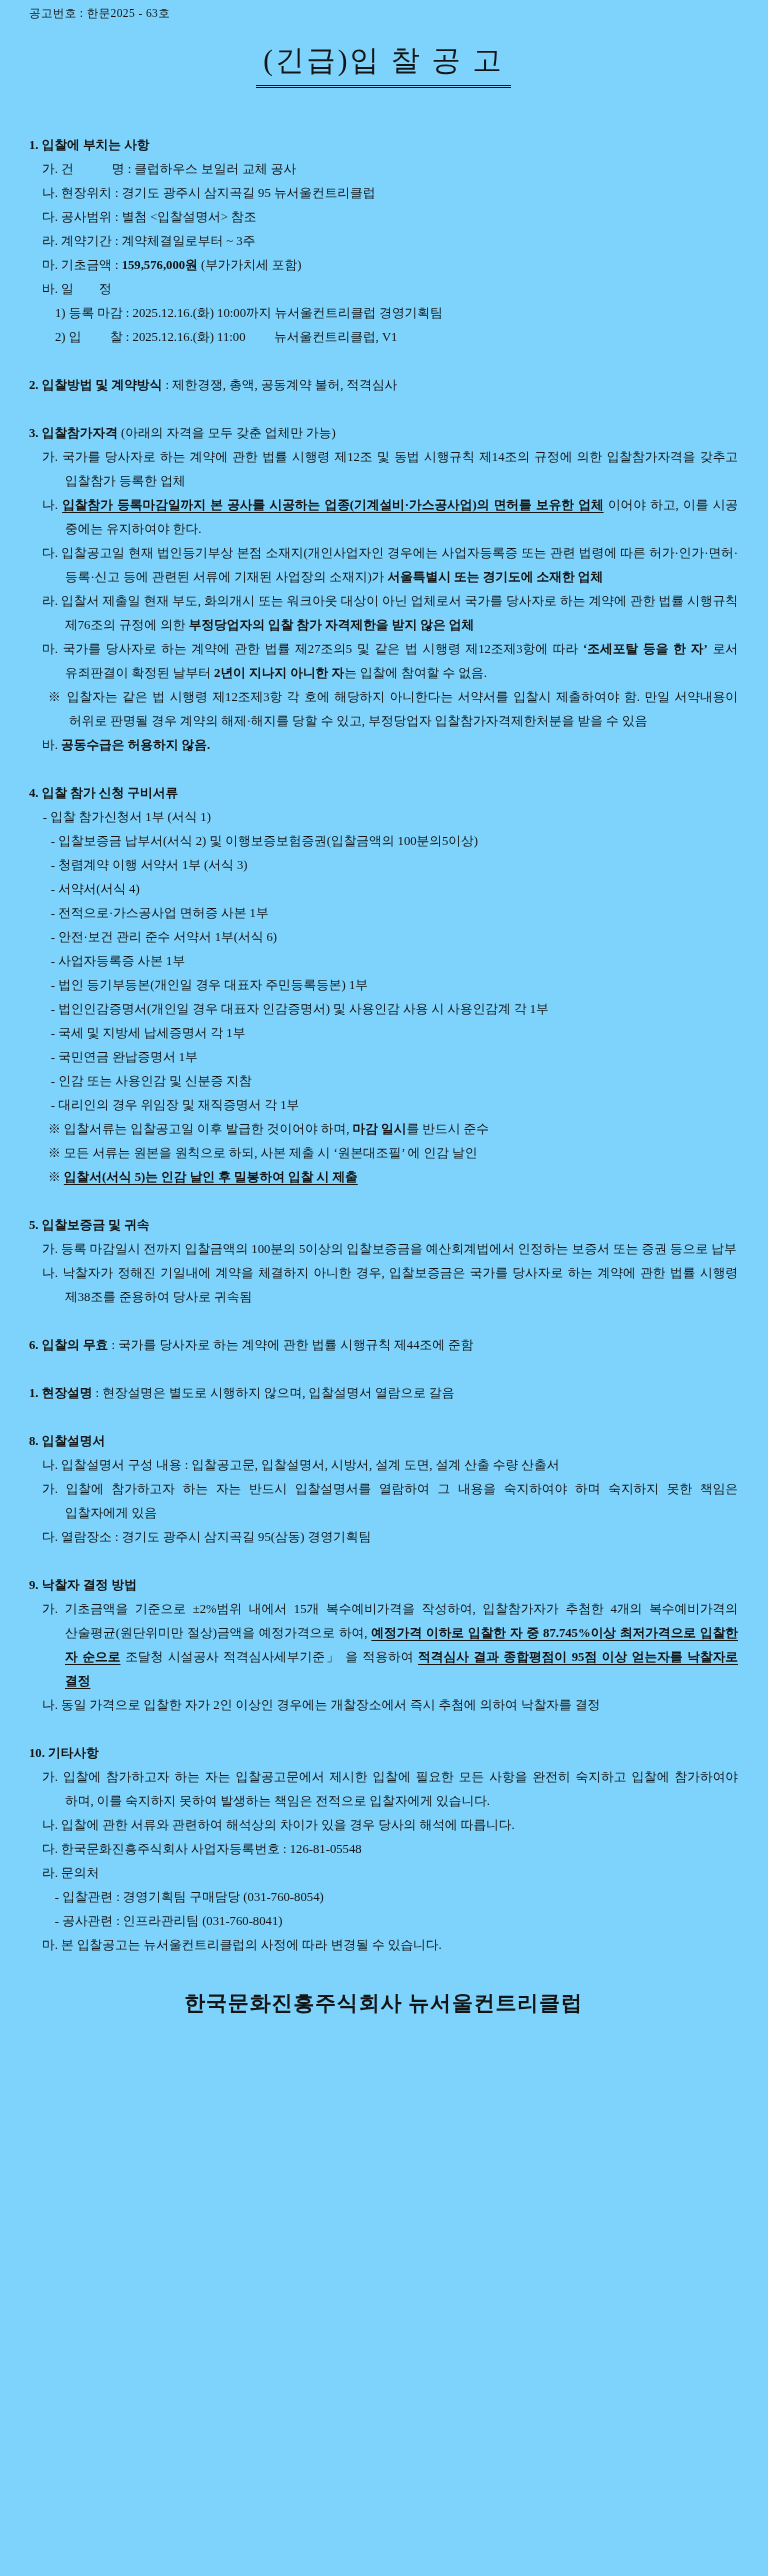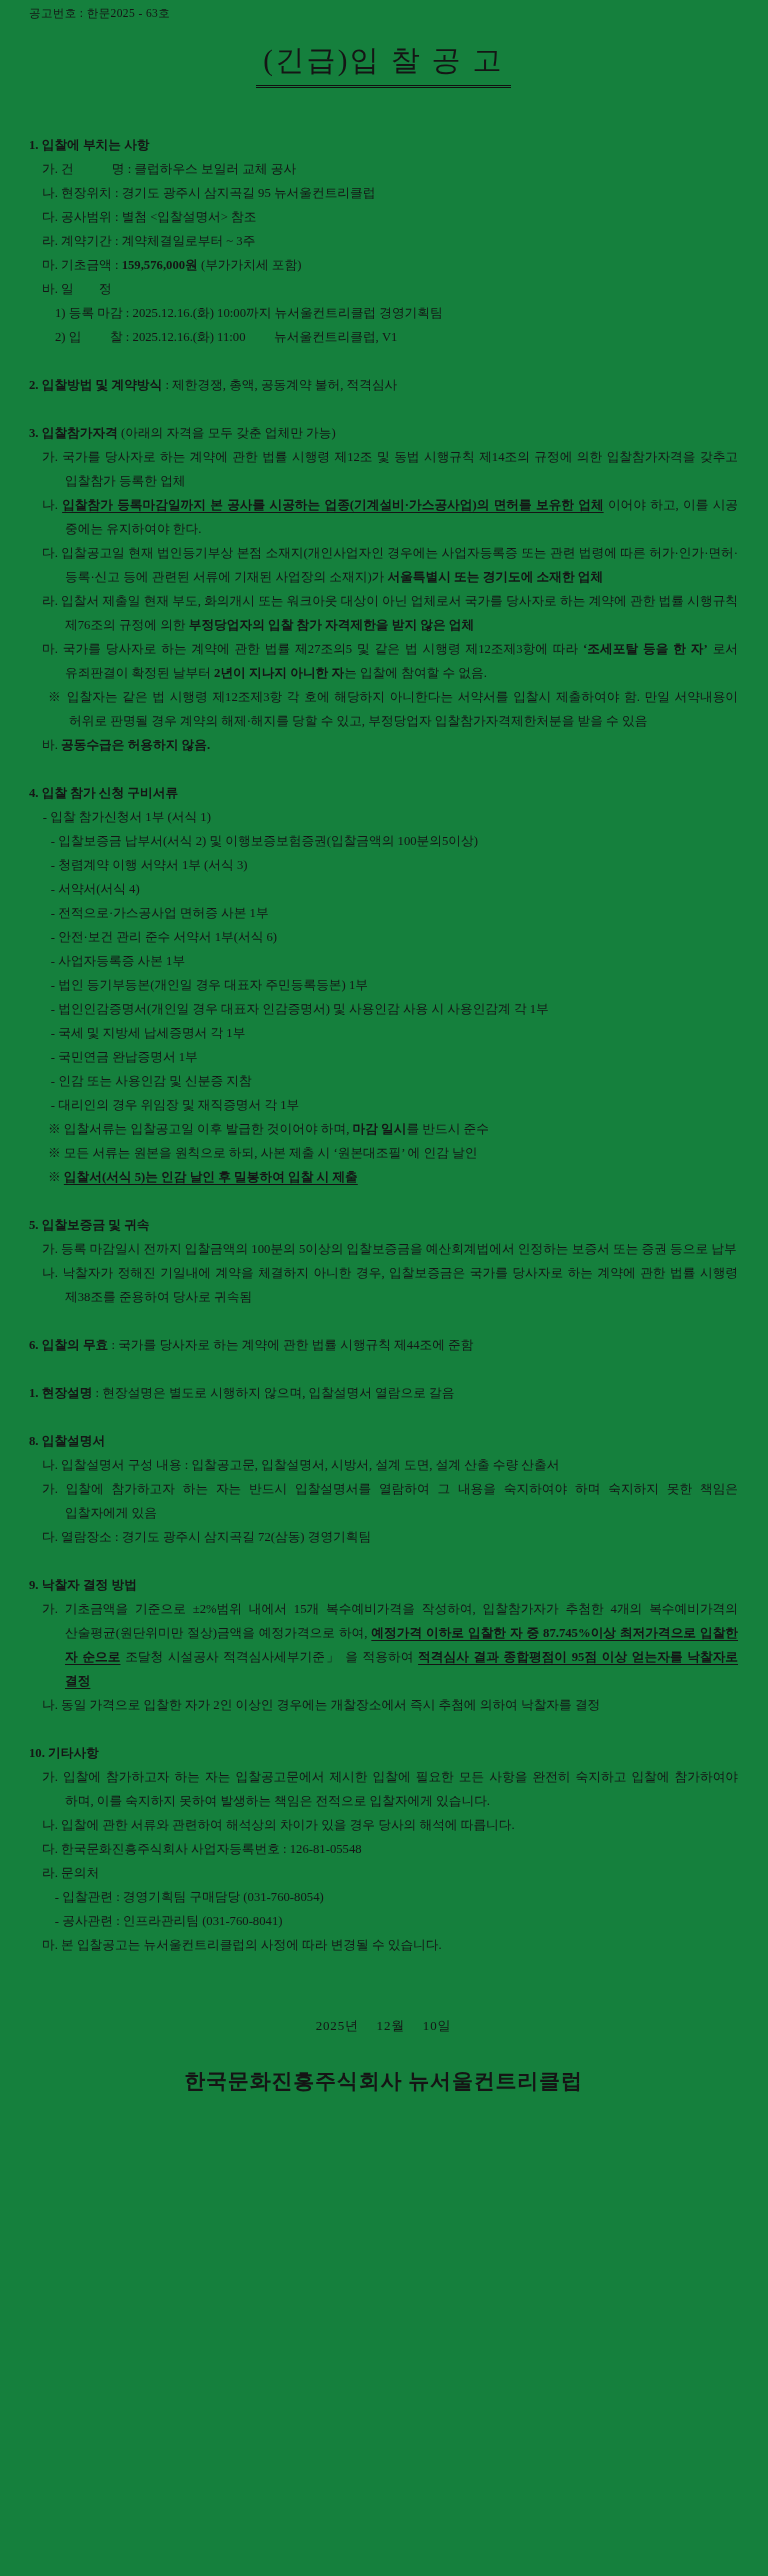--- a/index.html
+++ b/index.html
@@ -1,17 +1,17 @@
 <!DOCTYPE html>
 <html lang="ko" style="font-size:12.3px"><head>
 <meta charset="utf-8">
 <style>
   html,body{margin:0;padding:0;background:#fff;}
   body{color:#151515;font-family:"Liberation Serif","DejaVu Serif",serif;}
-  .page{width:769px;min-height:2576px;box-sizing:border-box;background:#15803d;
+  .page{width:769px;min-height:2576px;box-sizing:border-box;background:#7dd3fc;
         padding:6.2px 31px 0 29px;overflow:hidden;}
   .notice-no{font-size:11.5px;letter-spacing:0.4px;}
   .title-wrap{text-align:center;margin-top:20px;}
   .title{display:inline-block;font-size:29px;letter-spacing:2.3px;
          padding:0 7.7px 3.8px 7.7px;border-bottom:3.8px double #111;}
   #doc-body{margin-top:45px;}
   .blk{font-size:12.7px;line-height:24px;text-align:justify;word-break:keep-all;}
   .blk.sec{margin-top:24px;}
   .blk.item{padding-left:36px;text-indent:-23px;}
   .blk.sub{padding-left:26px;}
@@ -69,29 +69,28 @@
       <div class="blk note"><span>※ 모든 서류는 원본을 원칙으로 하되, 사본 제출 시 ‘원본대조필’ 에 인감 날인</span></div>
       <div class="blk note"><span>※ </span><span class="bu">입찰서(서식 5)는 인감 날인 후 밀봉하여 입찰 시 제출</span></div>
       <div class="blk sec"><span class="b">5. 입찰보증금 및 귀속</span></div>
       <div class="blk item"><span>가. 등록 마감일시 전까지 입찰금액의 100분의 5이상의 입찰보증금을 예산회계법에서 인정하는 보증서 또는 증권 등으로 납부</span></div>
       <div class="blk item"><span>나. 낙찰자가 정해진 기일내에 계약을 체결하지 아니한 경우, 입찰보증금은 국가를 당사자로 하는 계약에 관한 법률 시행령 제38조를 준용하여 당사로 귀속됨</span></div>
       <div class="blk sec"><span class="b">6. 입찰의 무효</span><span> : 국가를 당사자로 하는 계약에 관한 법률 시행규칙 제44조에 준함</span></div>
       <div class="blk sec"><span class="b">1. 현장설명</span><span> : 현장설명은 별도로 시행하지 않으며, 입찰설명서 열람으로 갈음</span></div>
       <div class="blk sec"><span class="b">8. 입찰설명서</span></div>
       <div class="blk item"><span>나. 입찰설명서 구성 내용 : 입찰공고문, 입찰설명서, 시방서, 설계 도면, 설계 산출 수량 산출서</span></div>
       <div class="blk item"><span>가. 입찰에 참가하고자 하는 자는 반드시 입찰설명서를 열람하여 그 내용을 숙지하여야 하며 숙지하지 못한 책임은 입찰자에게 있음</span></div>
-      <div class="blk item"><span>다. 열람장소 : 경기도 광주시 삼지곡길 72(삼동) 경영기획팀</span></div>
+      <div class="blk item"><span>다. 열람장소 : 경기도 광주시 삼지곡길 95(삼동) 경영기획팀</span></div>
       <div class="blk sec"><span class="b">9. 낙찰자 결정 방법</span></div>
       <div class="blk item"><span>가. 기초금액을 기준으로 ±2%범위 내에서 15개 복수예비가격을 작성하여, 입찰참가자가 추첨한 4개의 복수예비가격의 산술평균(원단위미만 절상)금액을 예정가격으로 하여, </span><span class="bu">예정가격 이하로 입찰한 자 중 87.745%이상 최저가격으로 입찰한 자 순으로</span><span> 조달청 시설공사 적격심사세부기준」 을 적용하여 </span><span class="bu">적격심사 결과 종합평점이 95점 이상 얻는자를 낙찰자로 결정</span></div>
       <div class="blk item"><span>나. 동일 가격으로 입찰한 자가 2인 이상인 경우에는 개찰장소에서 즉시 추첨에 의하여 낙찰자를 결정</span></div>
       <div class="blk sec"><span class="b">10. 기타사항</span></div>
       <div class="blk item"><span>가. 입찰에 참가하고자 하는 자는 입찰공고문에서 제시한 입찰에 필요한 모든 사항을 완전히 숙지하고 입찰에 참가하여야 하며, 이를 숙지하지 못하여 발생하는 책임은 전적으로 입찰자에게 있습니다.</span></div>
       <div class="blk item"><span>나. 입찰에 관한 서류와 관련하여 해석상의 차이가 있을 경우 당사의 해석에 따릅니다.</span></div>
       <div class="blk item"><span>다. 한국문화진흥주식회사 사업자등록번호 : 126-81-05548</span></div>
       <div class="blk item"><span>라. 문의처</span></div>
       <div class="blk dash2"><span>- 입찰관련 : 경영기획팀 구매담당 (031-760-8054)</span></div>
       <div class="blk dash2"><span>- 공사관련 : 인프라관리팀 (031-760-8041)</span></div>
       <div class="blk item"><span>마. 본 입찰공고는 뉴서울컨트리클럽의 사정에 따라 변경될 수 있습니다.</span></div>
     </div>
-  <div class="date-line">2025년　 12월 　10일</div>
   <div class="footer-company">한국문화진흥주식회사 뉴서울컨트리클럽</div>
 </div>
 
 
 </body></html>

